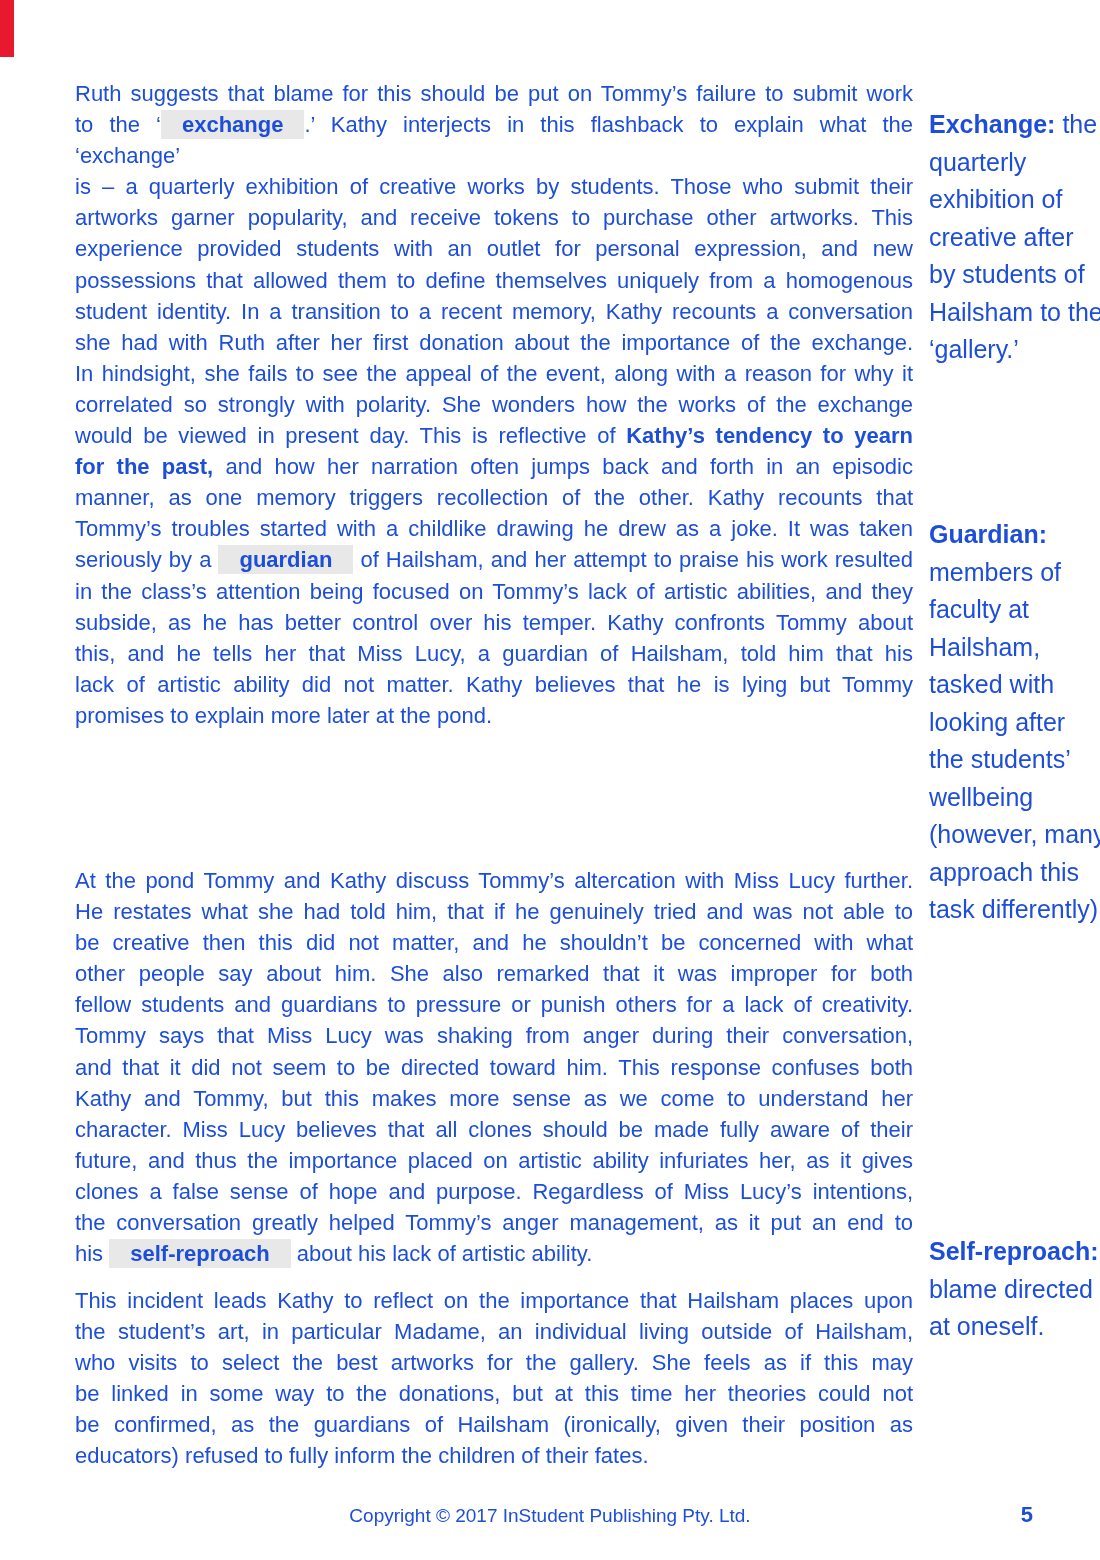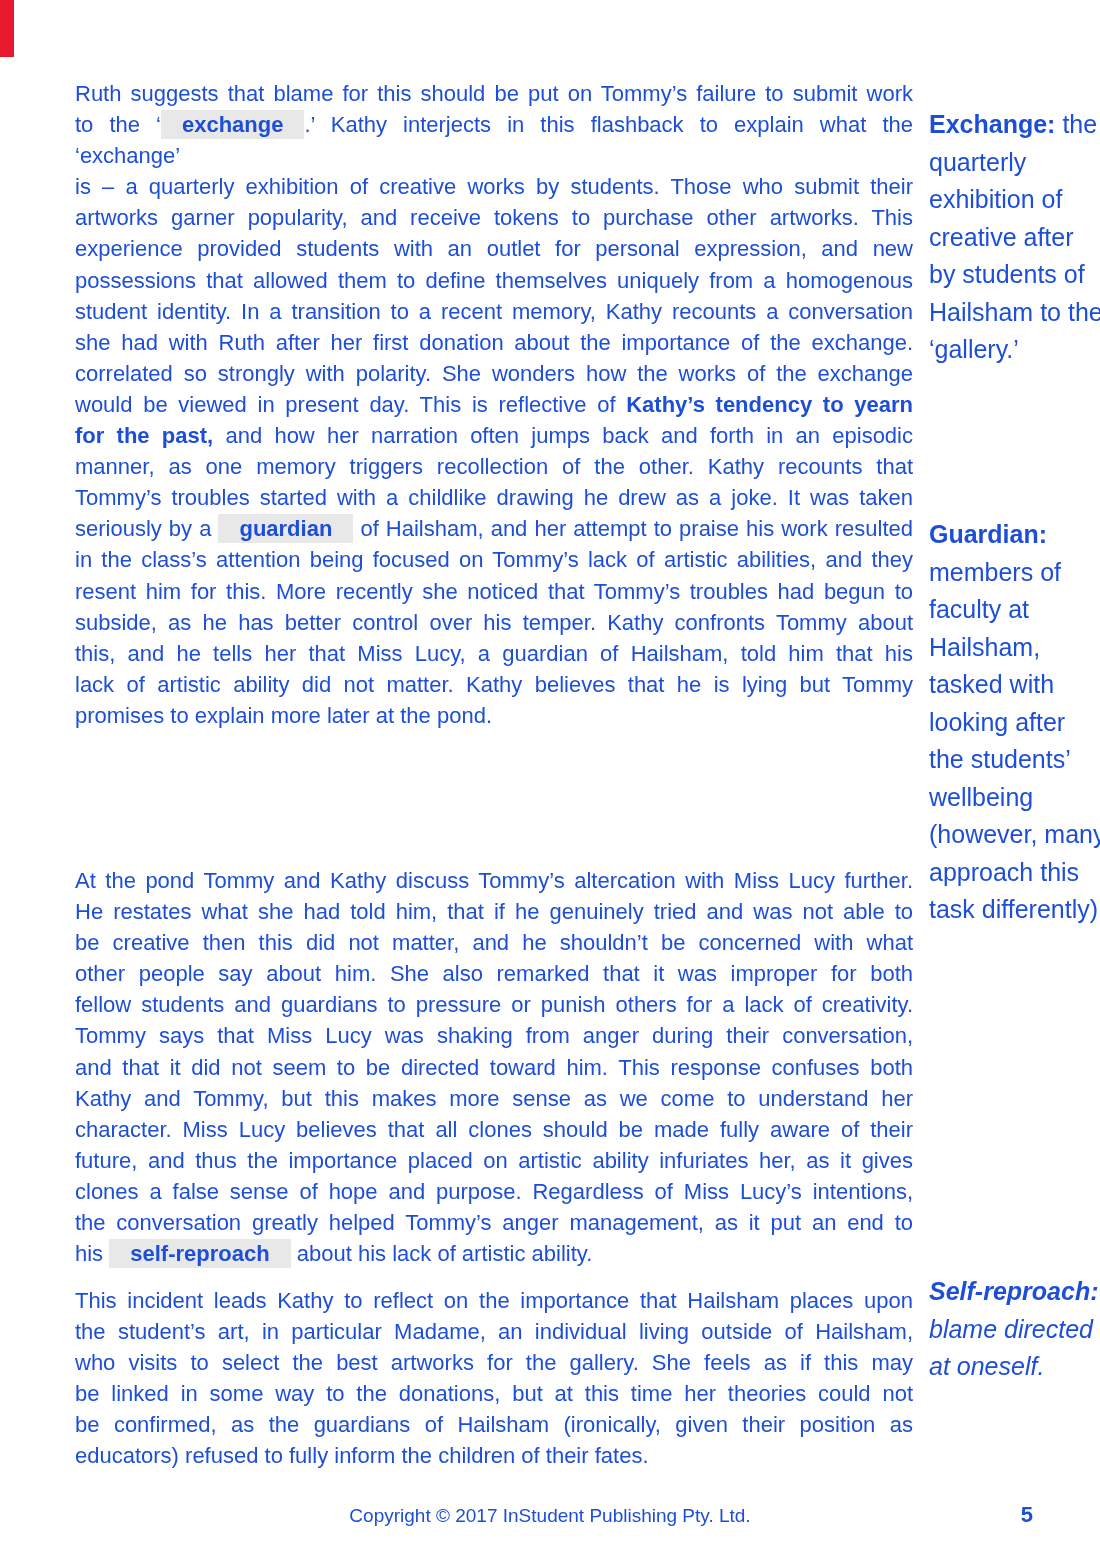--- a/index.html
+++ b/index.html
@@ -9,21 +9,21 @@
   .para{position:absolute;left:75px;width:838px;font-size:22px;line-height:31.1px;}
   .tline{text-align:justify;text-align-last:justify;}
   .tline.last{text-align-last:left;}
   .b{font-weight:bold;}
   .hl{padding:2px 21px;}
   .chapter{position:absolute;left:75px;top:808px;font-size:35px;font-weight:bold;line-height:44px;}
   .note{position:absolute;left:929px;width:155px;font-size:25px;line-height:37.5px;}
   .note .tline{text-align:left;text-align-last:left;white-space:nowrap;}
   #note-exchange{top:106px;}
   #note-guardian{top:516px;}
-  #note-selfreproach{top:1273px;font-style:italic;}
+  #note-selfreproach{top:1233px;}
   #p1{top:78px;}
   #p2{top:865px;}
   #p3{top:1285px;}
   .footer-copy{position:absolute;left:0;top:1505px;width:1100px;text-align:center;font-size:19px;}
   .page-num{position:absolute;right:67px;top:1502px;font-size:22px;font-weight:bold;}
 </style>
 </head>
 <body>
 
 <div class="page">
@@ -31,28 +31,28 @@
 
   <div class="para" id="p1">
       <div class="tline"><span>Ruth suggests that blame for this should be put on Tommy’s failure to submit work</span></div>
       <div class="tline"><span>to the ‘</span><span class="b hl" style="background: rgb(232, 232, 232);">exchange</span><span>.’ Kathy interjects in this flashback to explain what the ‘exchange’</span></div>
       <div class="tline"><span>is – a quarterly exhibition of creative works by students. Those who submit their</span></div>
       <div class="tline"><span>artworks garner popularity, and receive tokens to purchase other artworks. This</span></div>
       <div class="tline"><span>experience provided students with an outlet for personal expression, and new</span></div>
       <div class="tline"><span>possessions that allowed them to define themselves uniquely from a homogenous</span></div>
       <div class="tline"><span>student identity. In a transition to a recent memory, Kathy recounts a conversation</span></div>
       <div class="tline"><span>she had with Ruth after her first donation about the importance of the exchange.</span></div>
+      <div class="tline"><span>In hindsight, she fails to see the appeal of the event, along with a reason for why it</span></div>
       <div class="tline"><span>correlated so strongly with polarity. She wonders how the works of the exchange</span></div>
       <div class="tline"><span>would be viewed in present day. This is reflective of </span><span class="b">Kathy’s tendency to yearn</span></div>
       <div class="tline"><span class="b">for the past,</span><span> and how her narration often jumps back and forth in an episodic</span></div>
       <div class="tline"><span>manner, as one memory triggers recollection of the other. Kathy recounts that</span></div>
       <div class="tline"><span>Tommy’s troubles started with a childlike drawing he drew as a joke. It was taken</span></div>
       <div class="tline"><span>seriously by a </span><span class="b hl" style="background: rgb(232, 232, 232);">guardian</span><span> of Hailsham, and her attempt to praise his work resulted</span></div>
       <div class="tline"><span>in the class’s attention being focused on Tommy’s lack of artistic abilities, and they</span></div>
-      <div class="tline"><span>resent him for this. More recently she noticed that Tommy’s troubles had begun to</span></div>
       <div class="tline"><span>subside, as he has better control over his temper. Kathy confronts Tommy about</span></div>
       <div class="tline"><span>this, and he tells her that Miss Lucy, a guardian of Hailsham, told him that his</span></div>
       <div class="tline"><span>lack of artistic ability did not matter. Kathy believes that he is lying but Tommy</span></div>
       <div class="tline last"><span>promises to explain more later at the pond.</span></div>
     </div>
 
 
   <div class="para" id="p2">
       <div class="tline"><span>At the pond Tommy and Kathy discuss Tommy’s altercation with Miss Lucy further.</span></div>
       <div class="tline"><span>He restates what she had told him, that if he genuinely tried and was not able to</span></div>

